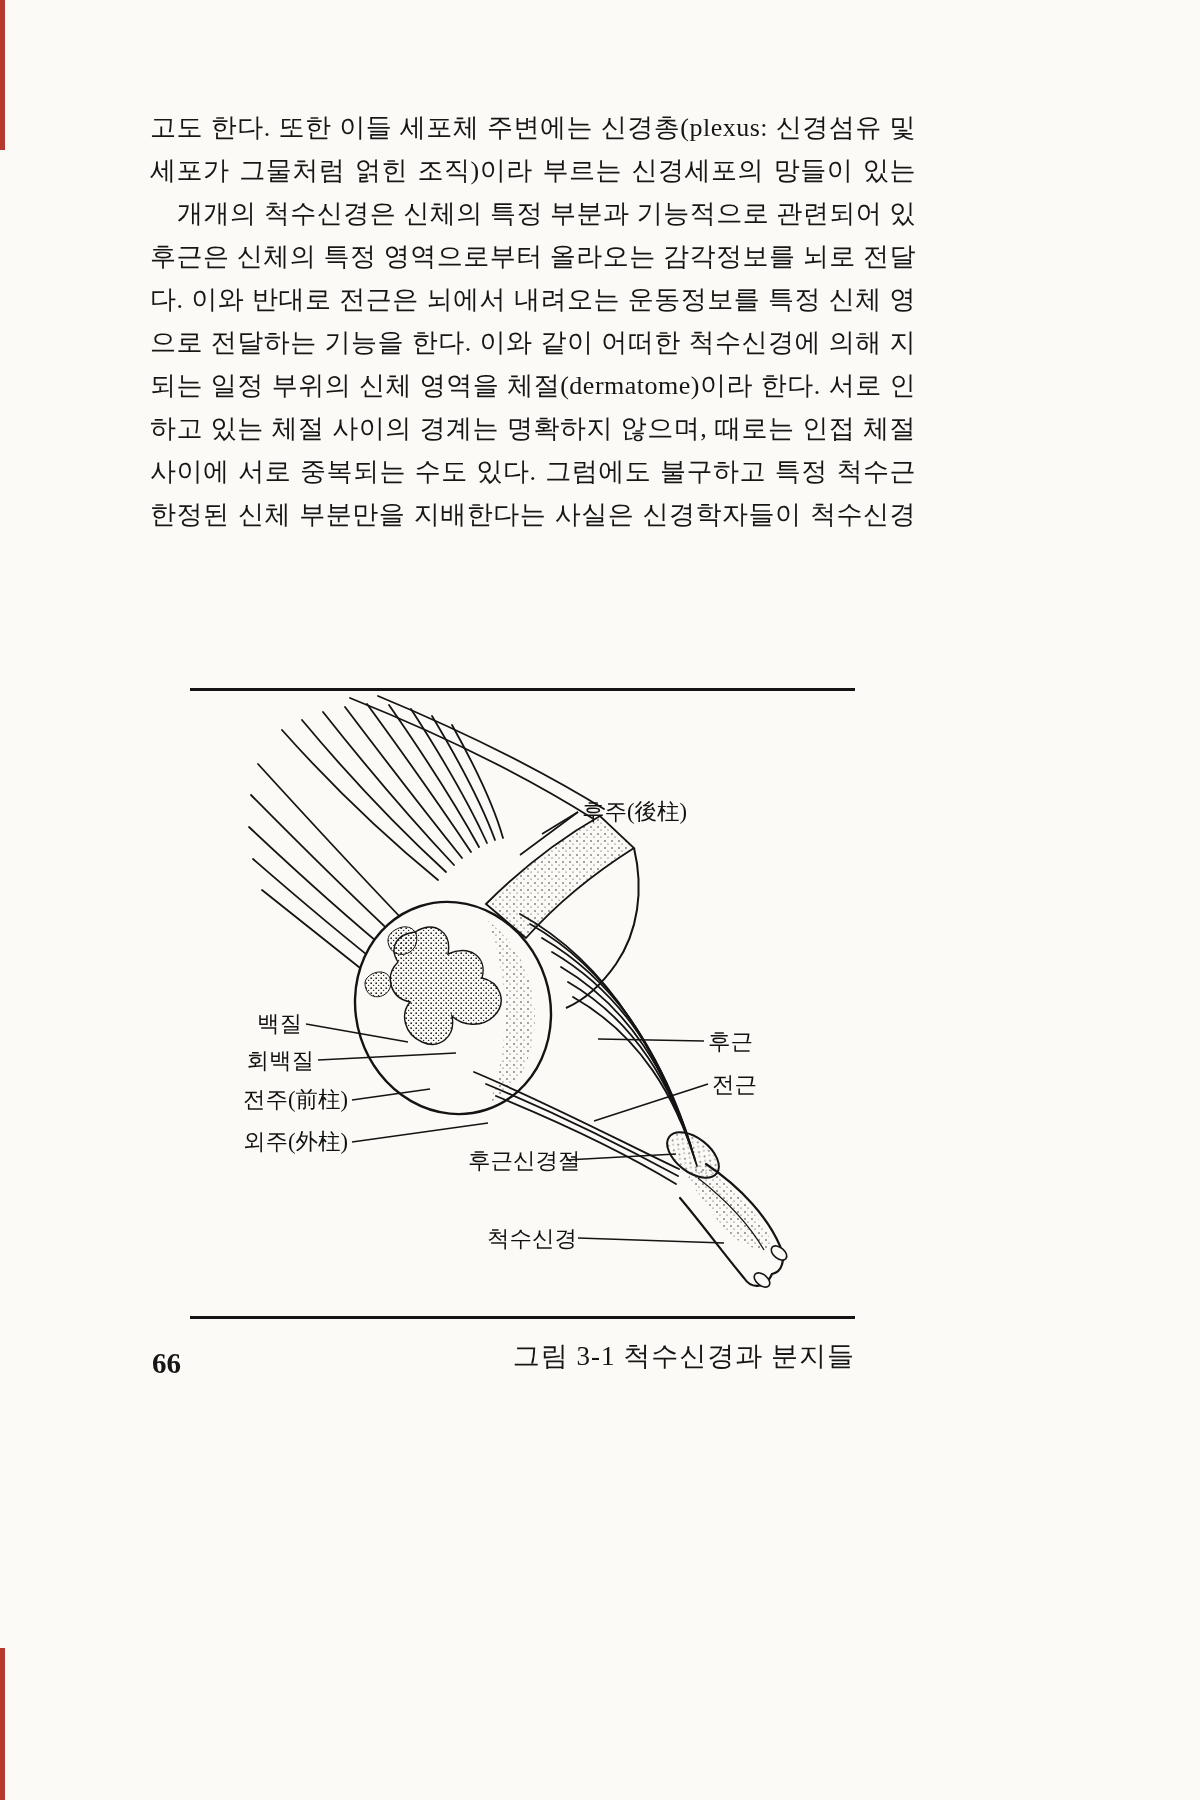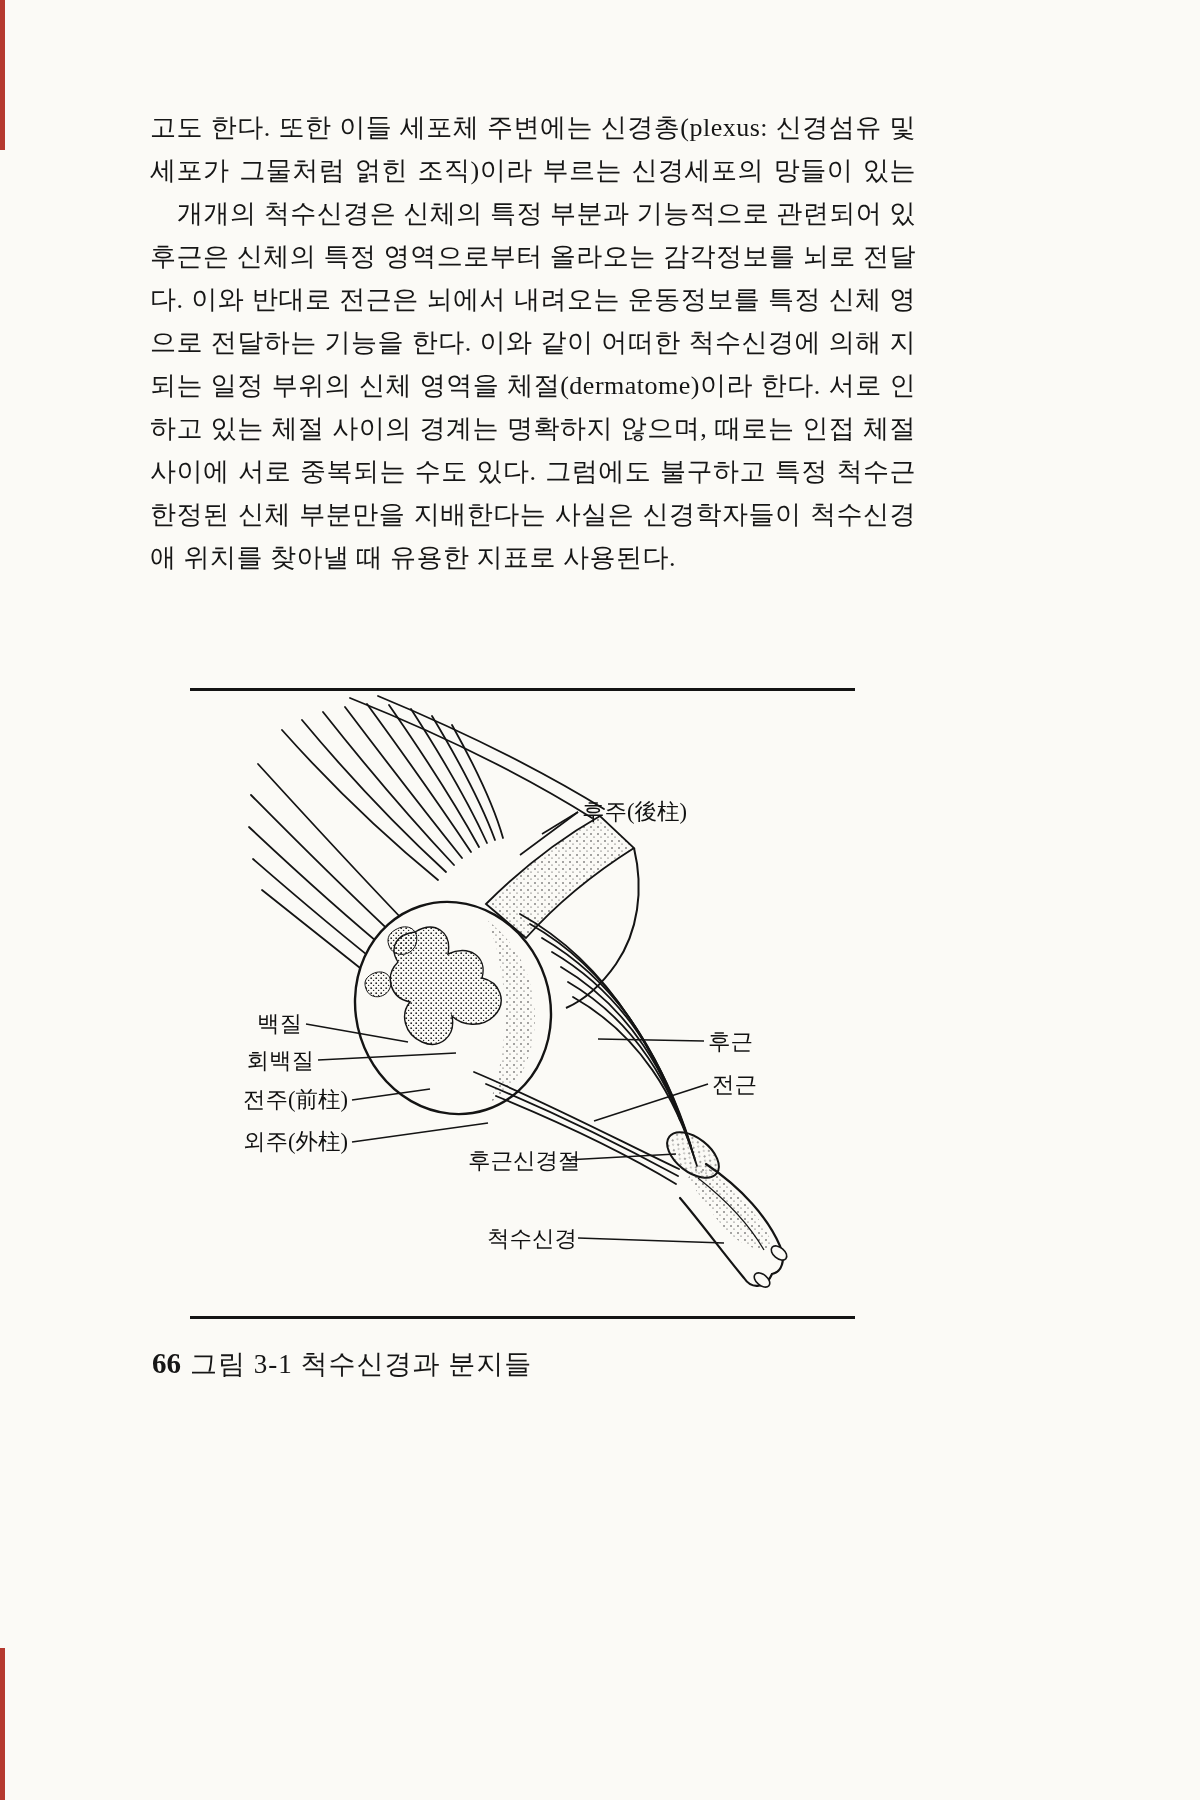--- a/index.html
+++ b/index.html
@@ -25,21 +25,21 @@
   .line.indent{padding-left:27px;}
 
   .rule{position:absolute;left:190px;width:665px;height:3px;background:#141414;}
   .rule.top{top:688px;}
   .rule.bottom{top:1316px;}
 
   .figure-svg{position:absolute;left:190px;top:692px;}
 
   .fig-caption{
     position:absolute;left:190px;top:1338px;width:665px;
-    text-align:left;font-size:27px;letter-spacing:1px;margin-top:8px;
+    text-align:right;font-size:27px;letter-spacing:1px;
   }
   .page-number{
     position:absolute;left:152px;top:1347px;
     font-size:29px;font-weight:bold;
   }
   svg text{font-family:"Liberation Serif","DejaVu Serif",serif;font-size:22.5px;fill:#111;}
 </style>
 </head>
 <body>
 
@@ -52,21 +52,20 @@
     <div class="line j">고도 한다. 또한 이들 세포체 주변에는 신경총(plexus: 신경섬유 및 신경</div>
     <div class="line j">세포가 그물처럼 얽힌 조직)이라 부르는 신경세포의 망들이 있는데, 이</div>
     <div class="line j indent">개개의 척수신경은 신체의 특정 부분과 기능적으로 관련되어 있다.</div>
     <div class="line j">후근은 신체의 특정 영역으로부터 올라오는 감각정보를 뇌로 전달한</div>
     <div class="line j">다. 이와 반대로 전근은 뇌에서 내려오는 운동정보를 특정 신체 영역</div>
     <div class="line j">으로 전달하는 기능을 한다. 이와 같이 어떠한 척수신경에 의해 지배</div>
     <div class="line j">되는 일정 부위의 신체 영역을 체절(dermatome)이라 한다. 서로 인접</div>
     <div class="line j">하고 있는 체절 사이의 경계는 명확하지 않으며, 때로는 인접 체절들</div>
     <div class="line j">사이에 서로 중복되는 수도 있다. 그럼에도 불구하고 특정 척수근이</div>
     <div class="line j">한정된 신체 부분만을 지배한다는 사실은 신경학자들이 척수신경의 장</div>
-    <div class="line">애 위치를 찾아낼 때 유용한 지표로 사용된다.</div>
   </div>
 
   <div class="rule top"></div>
   <div class="rule bottom"></div>
 
   <svg class="figure-svg" width="665" height="624" viewBox="0 0 665 624">
     <defs>
       <pattern id="dots" width="5" height="5" patternUnits="userSpaceOnUse">
         <circle cx="1.2" cy="1.2" r="0.9" fill="#222"></circle>
         <circle cx="3.6" cy="3.4" r="0.7" fill="#222"></circle>

